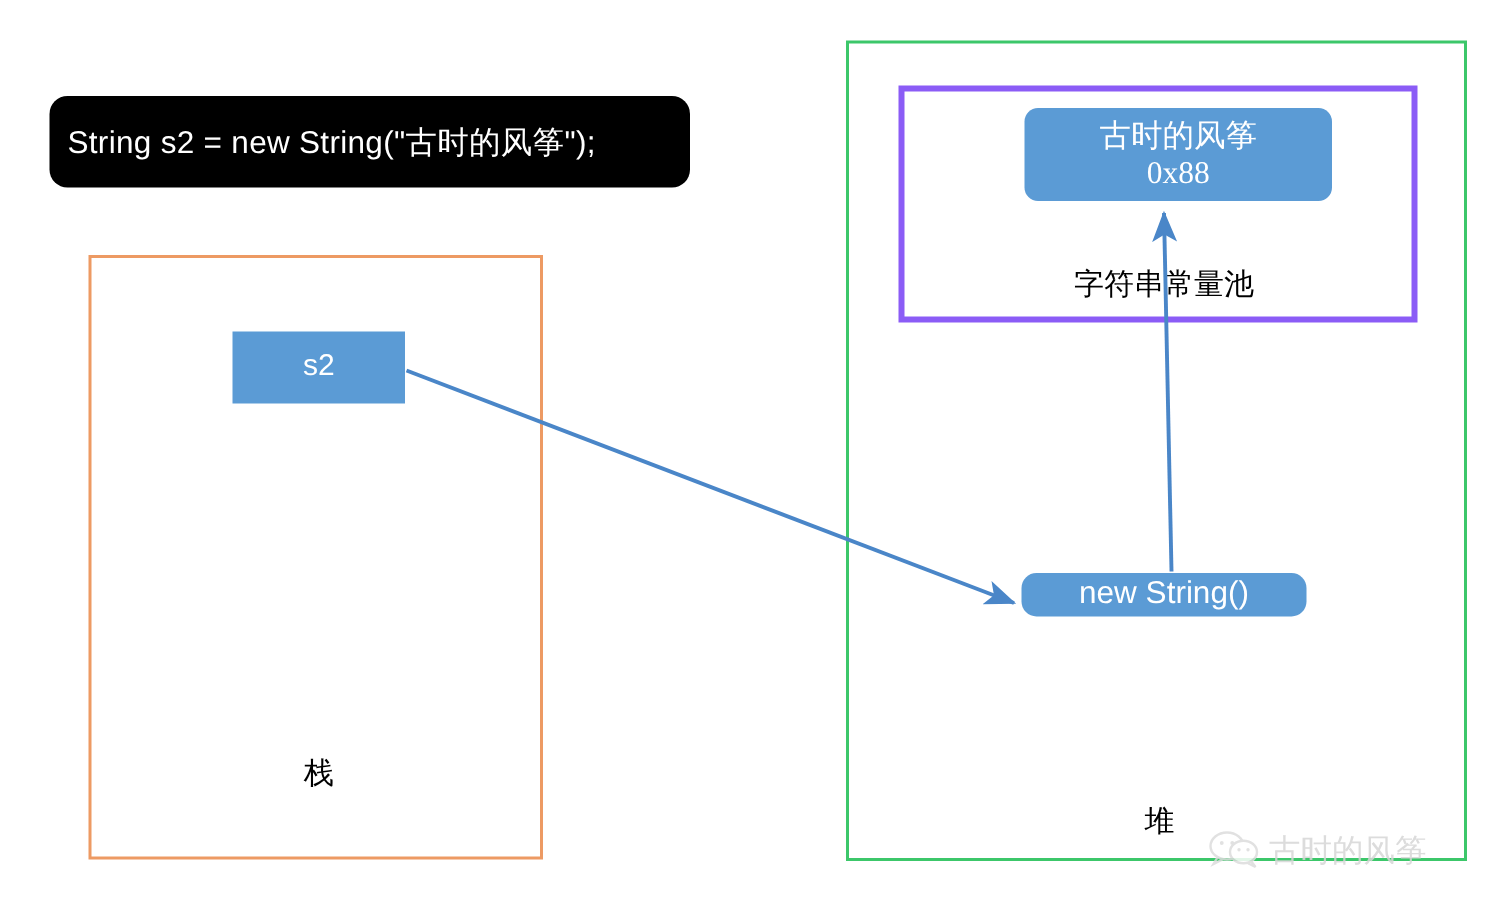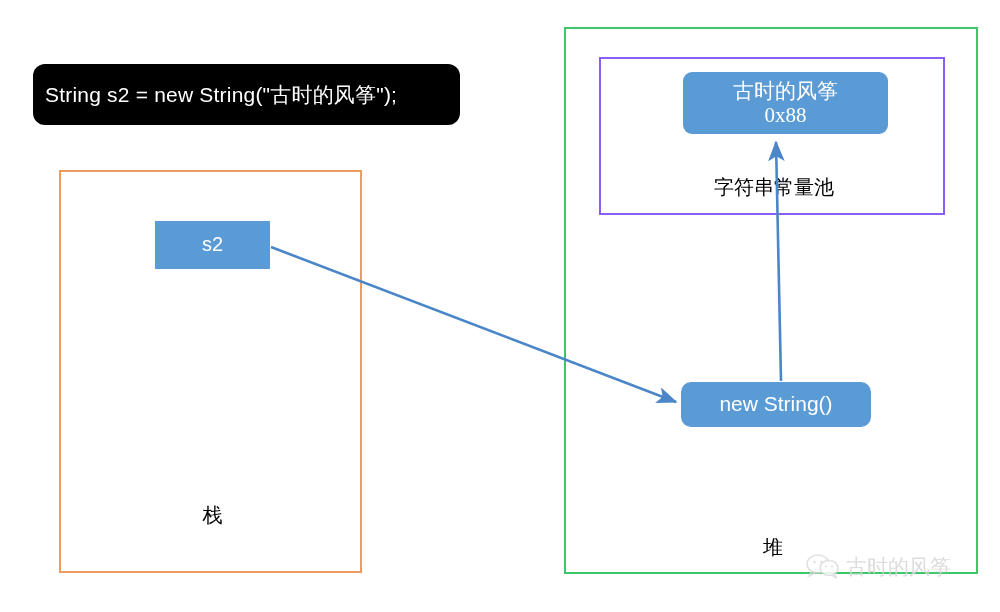--- a/index.html
+++ b/index.html
@@ -60,21 +60,21 @@
     top: 27px;
     width: 414px;
     height: 547px;
     border: 2px solid #3CC76A;
   }
   #pool-region {
     left: 597px;
     top: 55px;
     width: 346px;
     height: 158px;
-    border: 2px solid #8b5cf6;
+    border: 4px solid #8b5cf6;
   }
 
   .region-label {
     position: absolute;
     font-size: 20px;
     color: #000000;
     font-family: "Liberation Sans", "DejaVu Sans", sans-serif;
     white-space: nowrap;
   }
   #stack-label {
@@ -125,21 +125,21 @@
     width: 115px;
     height: 48px;
     border-radius: 0;
     font-size: 20px;
     text-align: right;
   }
   #newstring-node {
     left: 681px;
     top: 382px;
     width: 190px;
-    height: 45px;
+    height: 29px;
     border-radius: 10px;
     font-size: 21px;
   }
 
   
   #arrows {
     position: absolute;
     left: 0;
     top: 0;
     width: 1000px;

